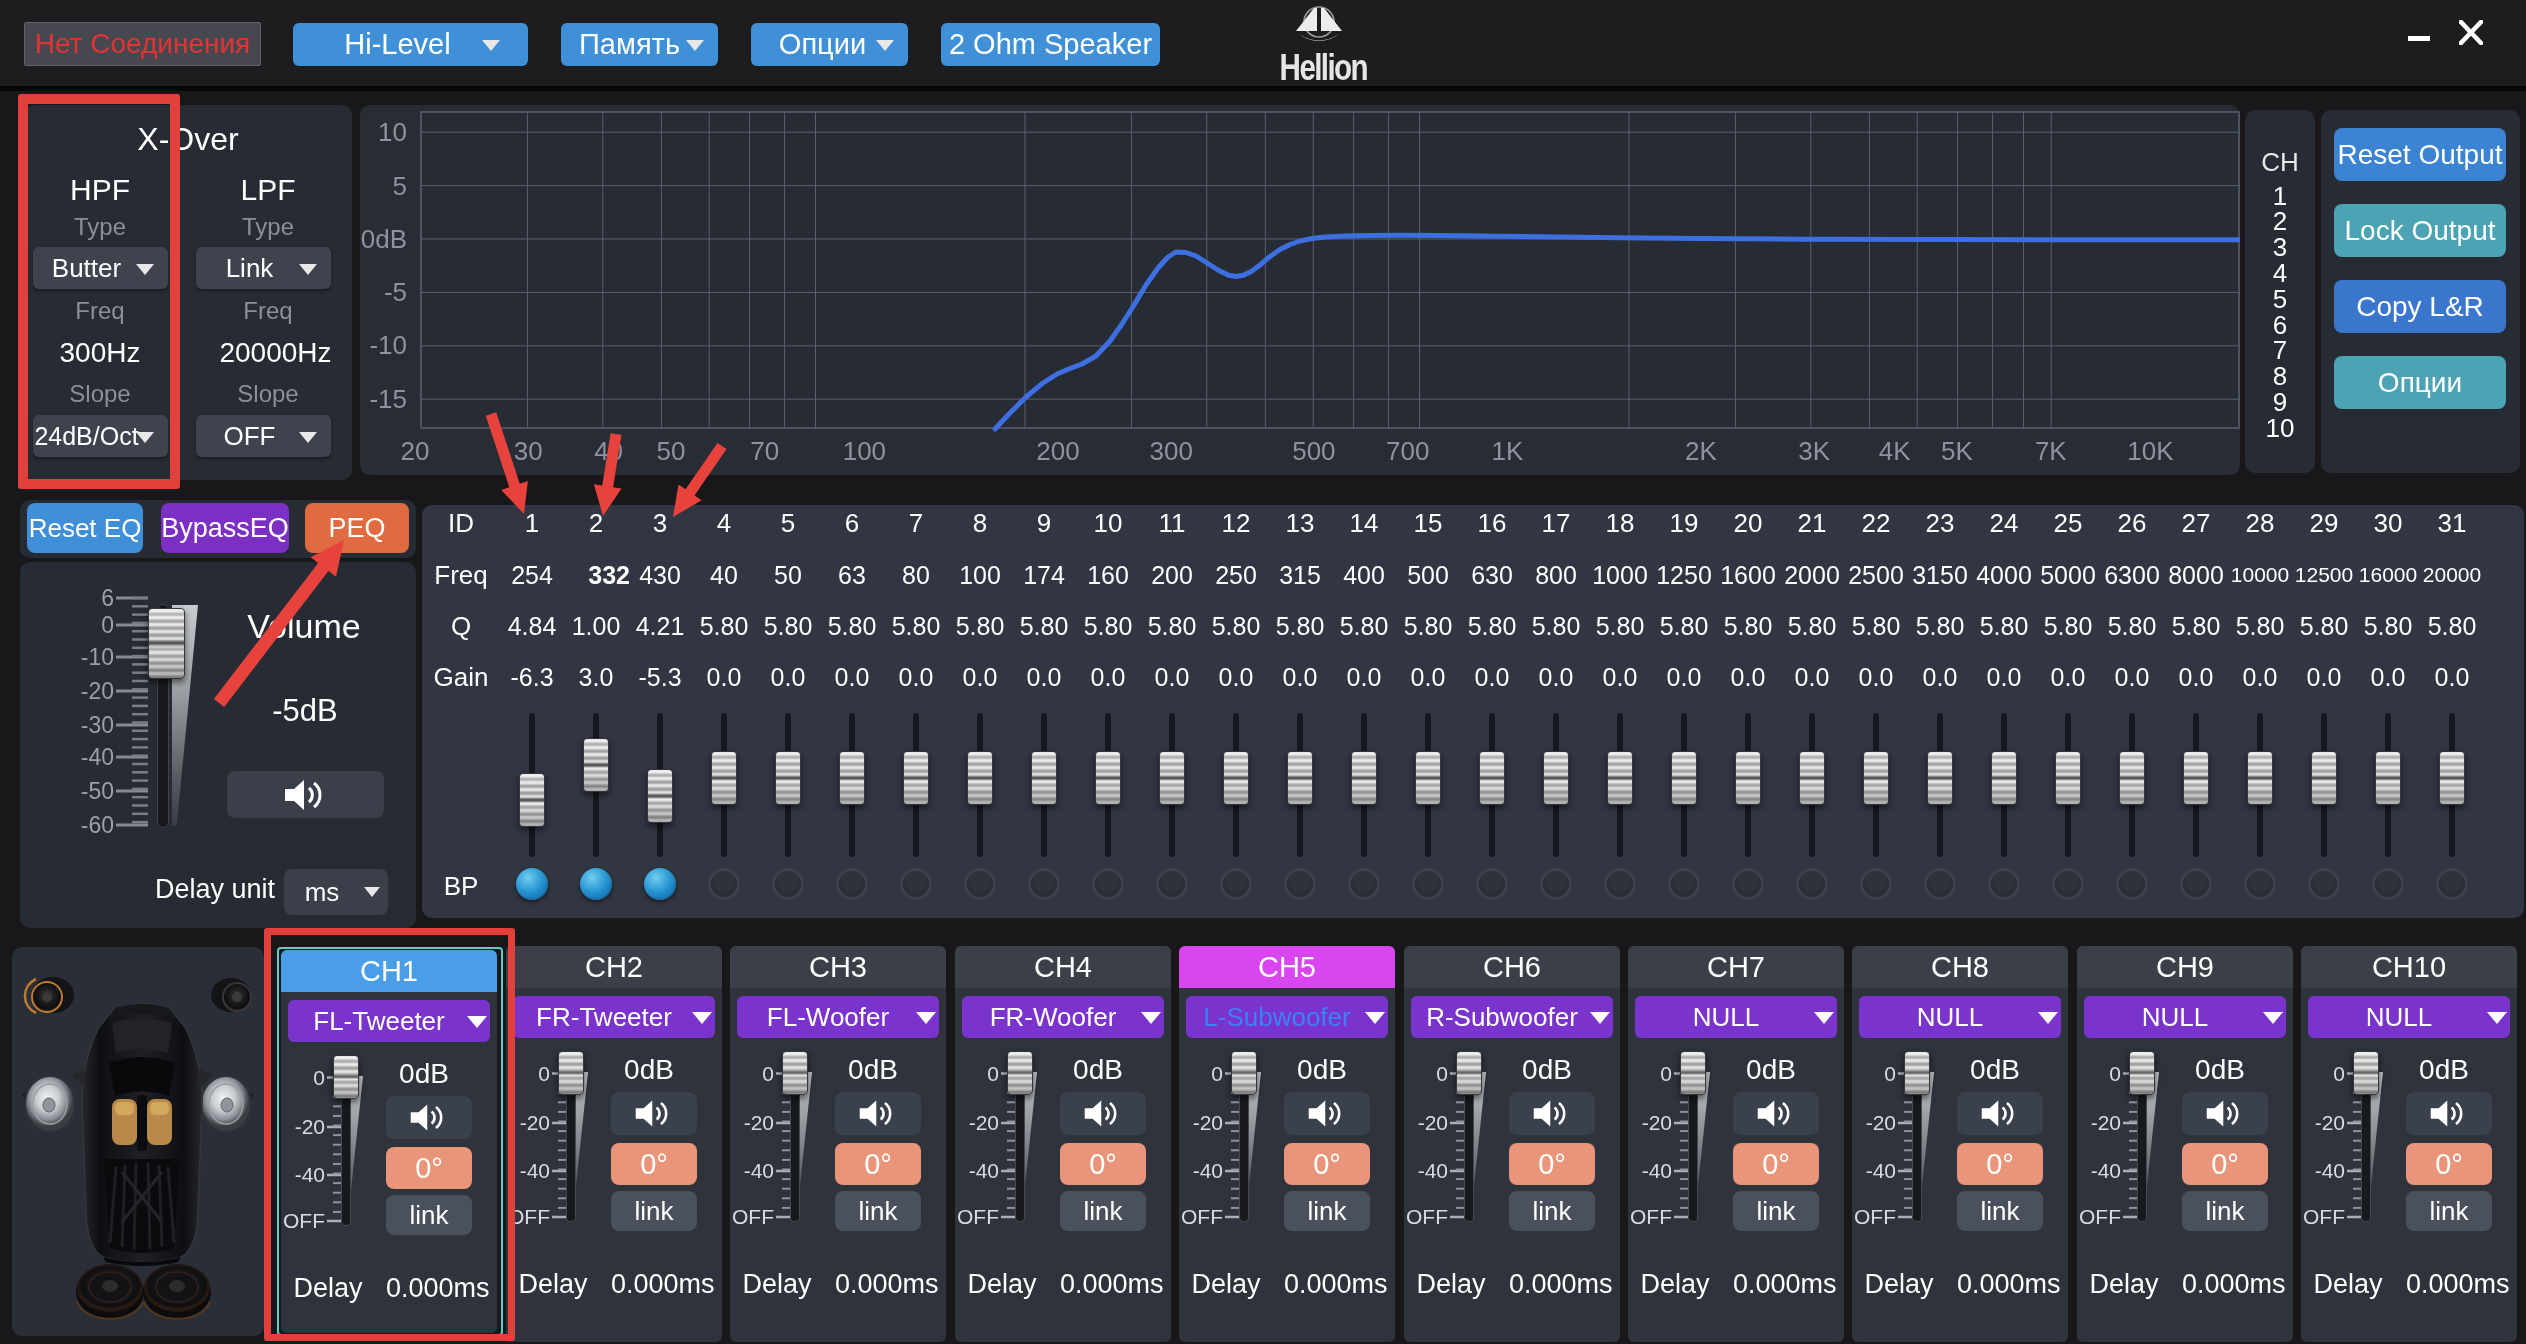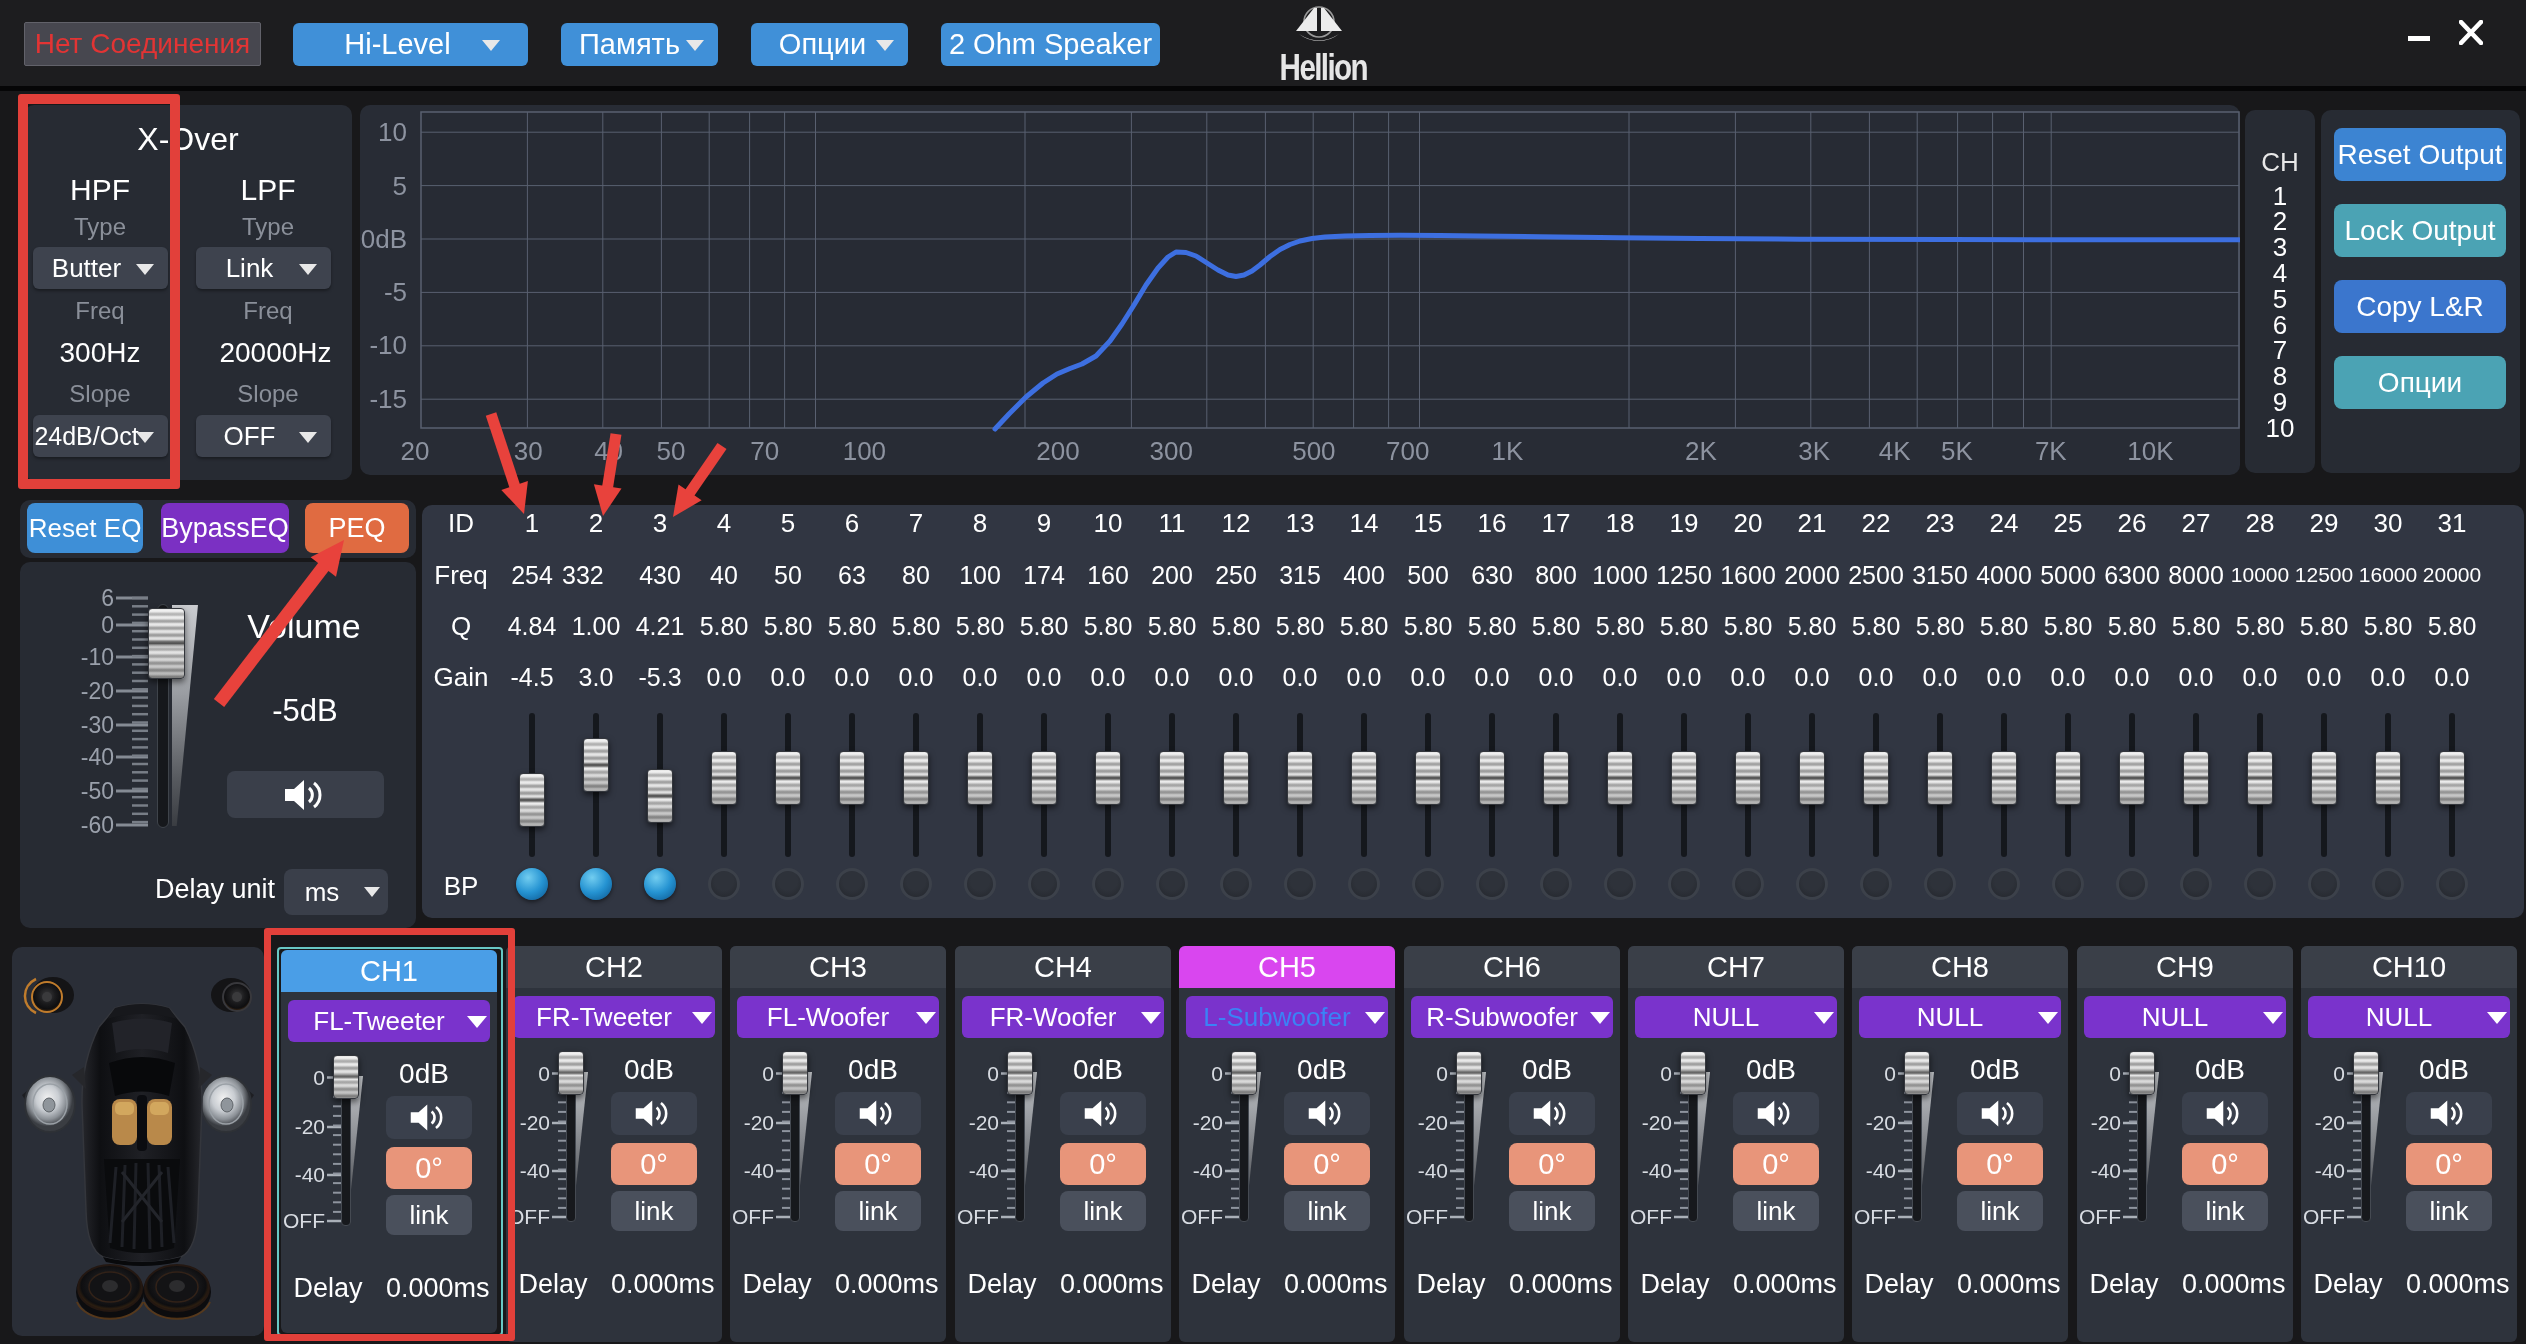--- a/index.html
+++ b/index.html
@@ -200,26 +200,26 @@
 <div class="caret" style="left:364px;top:887px;border-left-width:8px;border-right-width:8px;border-top-width:10px"></div>
 <div style="left:422px;top:505px;width:2102px;height:413px;background:#313642;border-radius:10px"></div>
 <div style="left:421px;top:509px;width:80px;height:28px;line-height:28px;font-size:26px;color:#fff;font-weight:normal;text-align:center;white-space:nowrap;">ID</div>
 <div style="left:421px;top:561px;width:80px;height:28px;line-height:28px;font-size:26px;color:#fff;font-weight:normal;text-align:center;white-space:nowrap;">Freq</div>
 <div style="left:421px;top:612px;width:80px;height:28px;line-height:28px;font-size:26px;color:#fff;font-weight:normal;text-align:center;white-space:nowrap;">Q</div>
 <div style="left:421px;top:663px;width:80px;height:28px;line-height:28px;font-size:26px;color:#fff;font-weight:normal;text-align:center;white-space:nowrap;">Gain</div>
 <div style="left:421px;top:872px;width:80px;height:28px;line-height:28px;font-size:26px;color:#fff;font-weight:normal;text-align:center;white-space:nowrap;">BP</div>
 <div style="left:498px;top:509px;width:68px;height:28px;line-height:28px;font-size:26px;color:#fff;font-weight:normal;text-align:center;white-space:nowrap;">1</div>
 <div style="left:498px;top:561px;width:68px;height:28px;line-height:28px;font-size:25px;color:#fff;font-weight:normal;text-align:center;white-space:nowrap;">254</div>
 <div style="left:498px;top:612px;width:68px;height:28px;line-height:28px;font-size:25px;color:#fff;font-weight:normal;text-align:center;white-space:nowrap;">4.84</div>
-<div style="left:498px;top:663px;width:68px;height:28px;line-height:28px;font-size:25px;color:#fff;font-weight:normal;text-align:center;white-space:nowrap;">-4.5</div>
+<div style="left:498px;top:663px;width:68px;height:28px;line-height:28px;font-size:25px;color:#fff;font-weight:normal;text-align:center;white-space:nowrap;">-6.3</div>
 <div style="left:529px;top:713px;width:6px;height:144px;background:#15181d;border-radius:3px"></div>
 <div class="knob" style="left:519px;top:773px;width:26px;height:54px"></div>
 <div class="bpOn" style="left:516px;top:868px;width:32px;height:32px"></div>
 <div style="left:562px;top:509px;width:68px;height:28px;line-height:28px;font-size:26px;color:#fff;font-weight:normal;text-align:center;white-space:nowrap;">2</div>
-<div style="left:562px;top:561px;width:68px;height:28px;line-height:28px;font-size:25px;color:#fff;font-weight:normal;text-align:left;white-space:nowrap;">332</div>
+<div style="left:562px;top:561px;width:68px;height:28px;line-height:28px;font-size:25px;color:#fff;font-weight:bold;text-align:right;white-space:nowrap;">332</div>
 <div style="left:562px;top:612px;width:68px;height:28px;line-height:28px;font-size:25px;color:#fff;font-weight:normal;text-align:center;white-space:nowrap;">1.00</div>
 <div style="left:562px;top:663px;width:68px;height:28px;line-height:28px;font-size:25px;color:#fff;font-weight:normal;text-align:center;white-space:nowrap;">3.0</div>
 <div style="left:593px;top:713px;width:6px;height:144px;background:#15181d;border-radius:3px"></div>
 <div class="knob" style="left:583px;top:738px;width:26px;height:54px"></div>
 <div class="bpOn" style="left:580px;top:868px;width:32px;height:32px"></div>
 <div style="left:626px;top:509px;width:68px;height:28px;line-height:28px;font-size:26px;color:#fff;font-weight:normal;text-align:center;white-space:nowrap;">3</div>
 <div style="left:626px;top:561px;width:68px;height:28px;line-height:28px;font-size:25px;color:#fff;font-weight:normal;text-align:center;white-space:nowrap;">430</div>
 <div style="left:626px;top:612px;width:68px;height:28px;line-height:28px;font-size:25px;color:#fff;font-weight:normal;text-align:center;white-space:nowrap;">4.21</div>
 <div style="left:626px;top:663px;width:68px;height:28px;line-height:28px;font-size:25px;color:#fff;font-weight:normal;text-align:center;white-space:nowrap;">-5.3</div>
 <div style="left:657px;top:713px;width:6px;height:144px;background:#15181d;border-radius:3px"></div>

